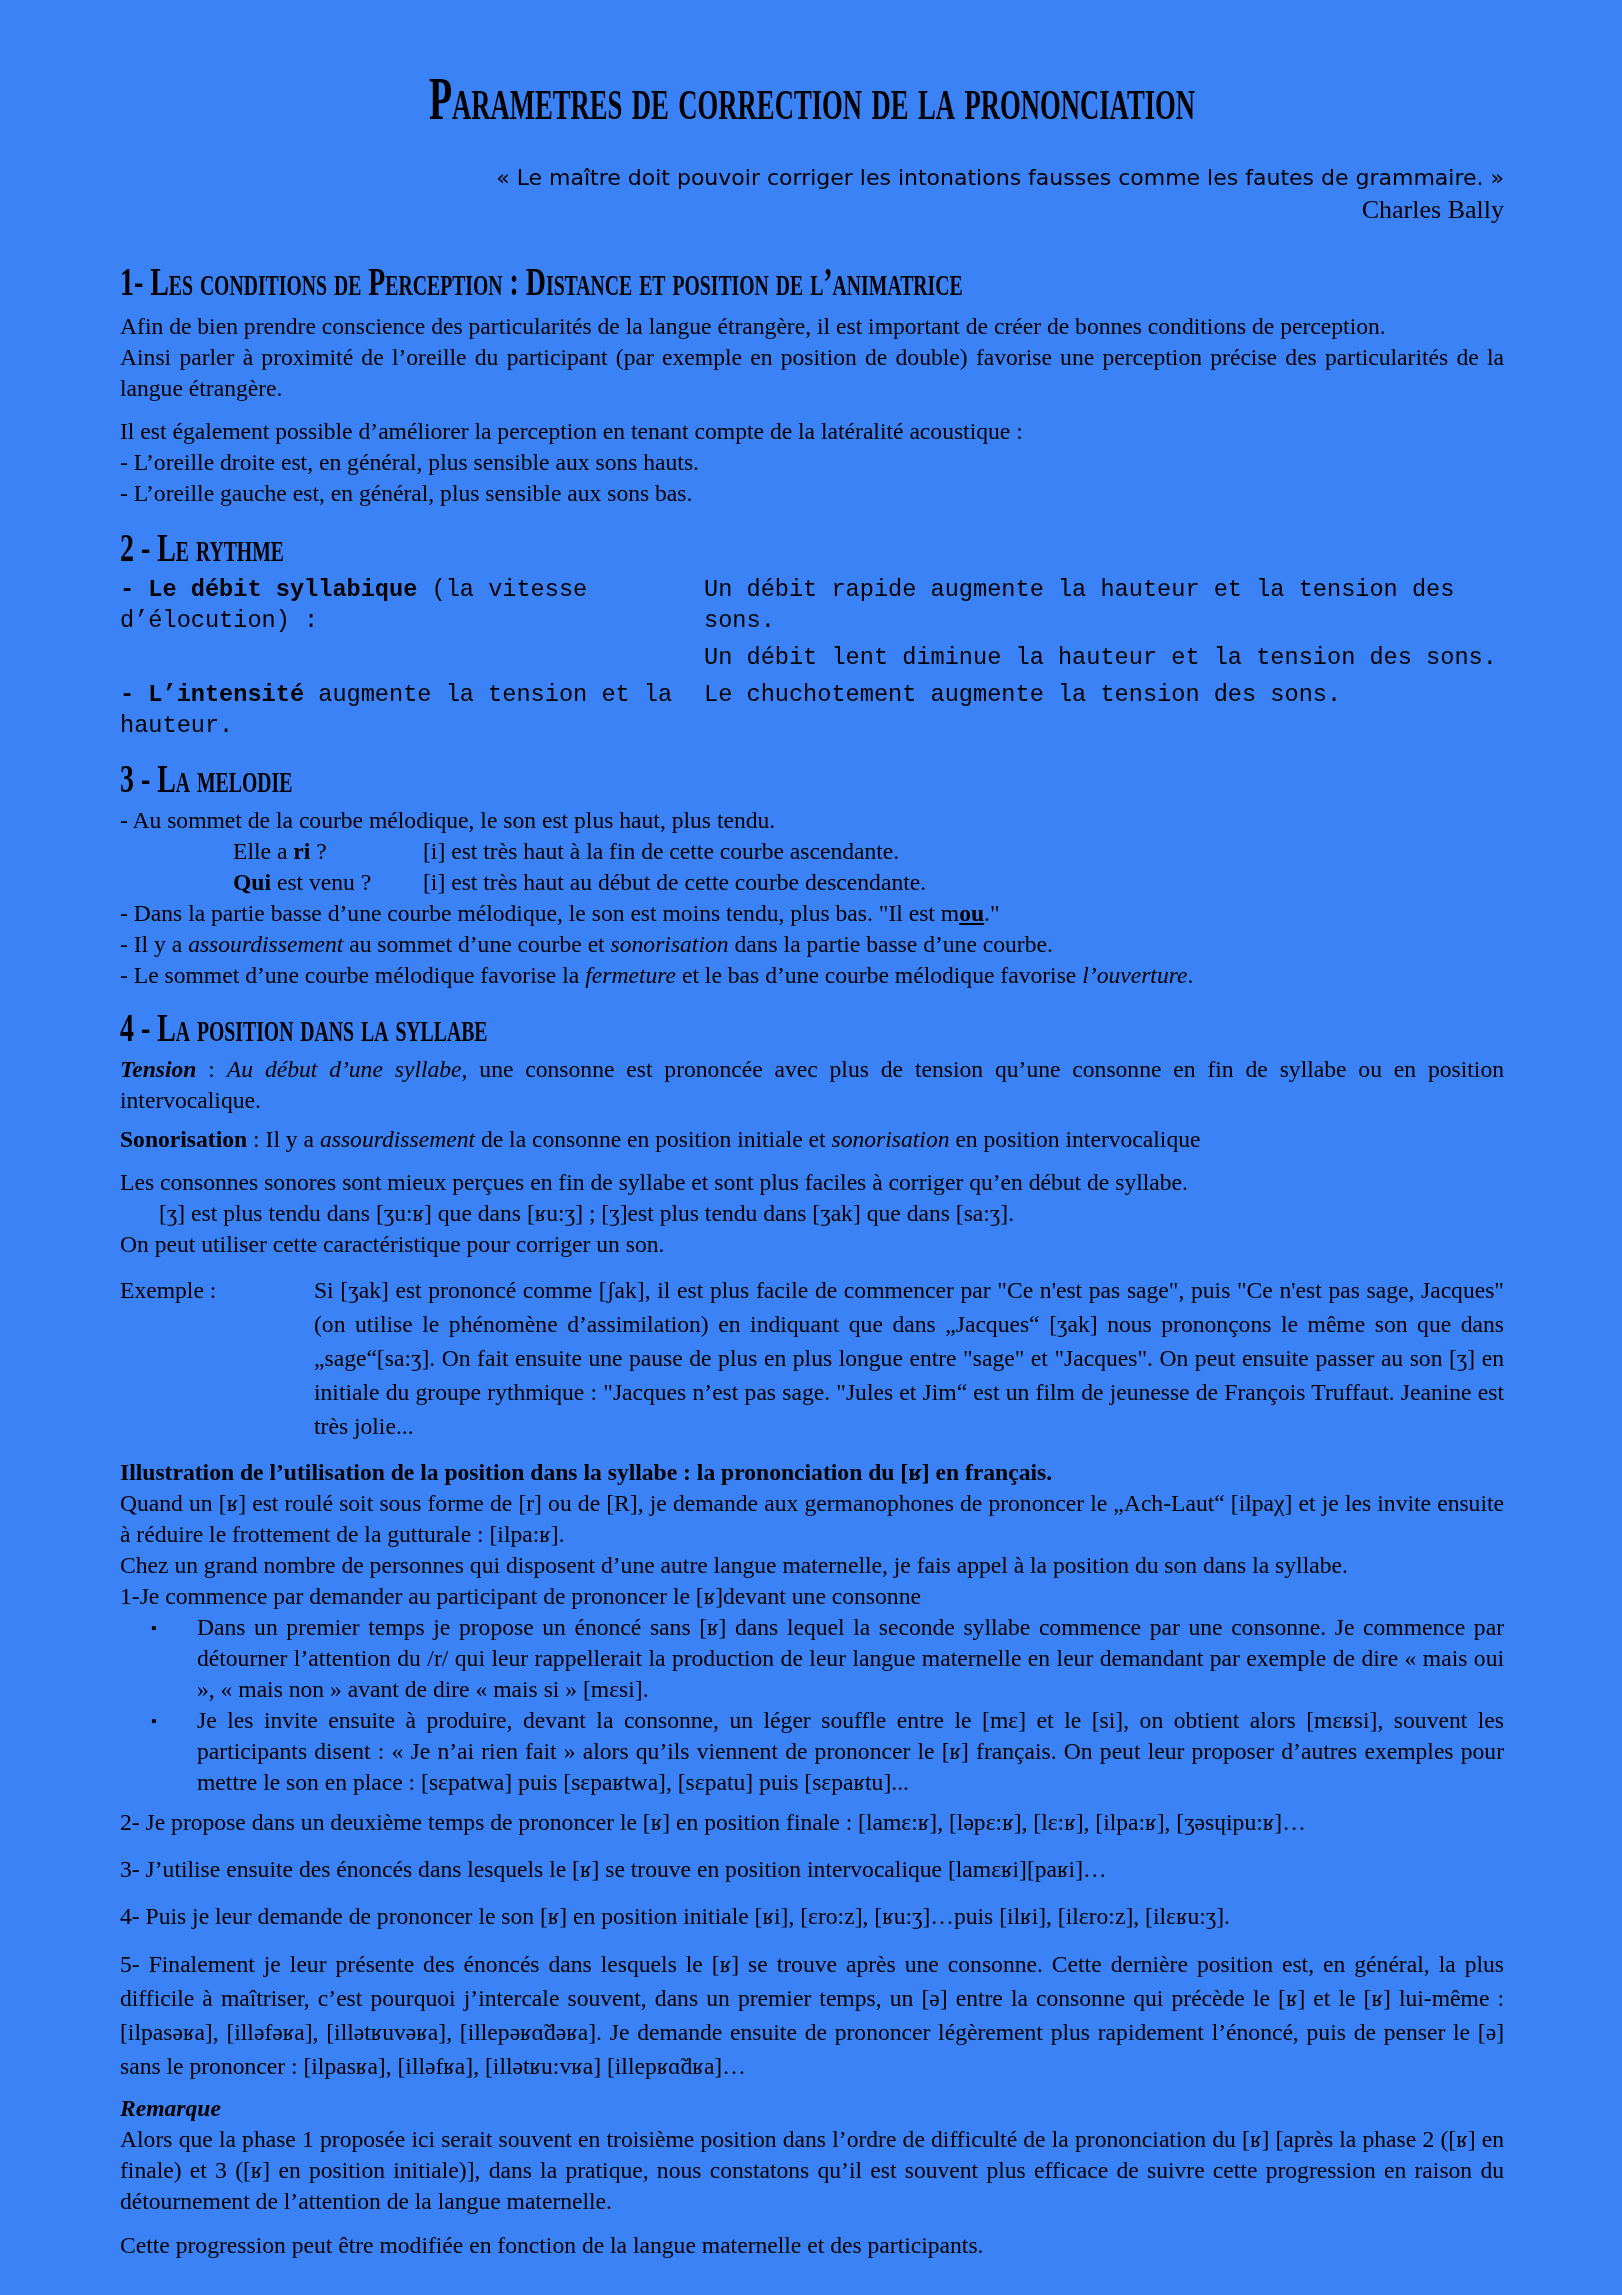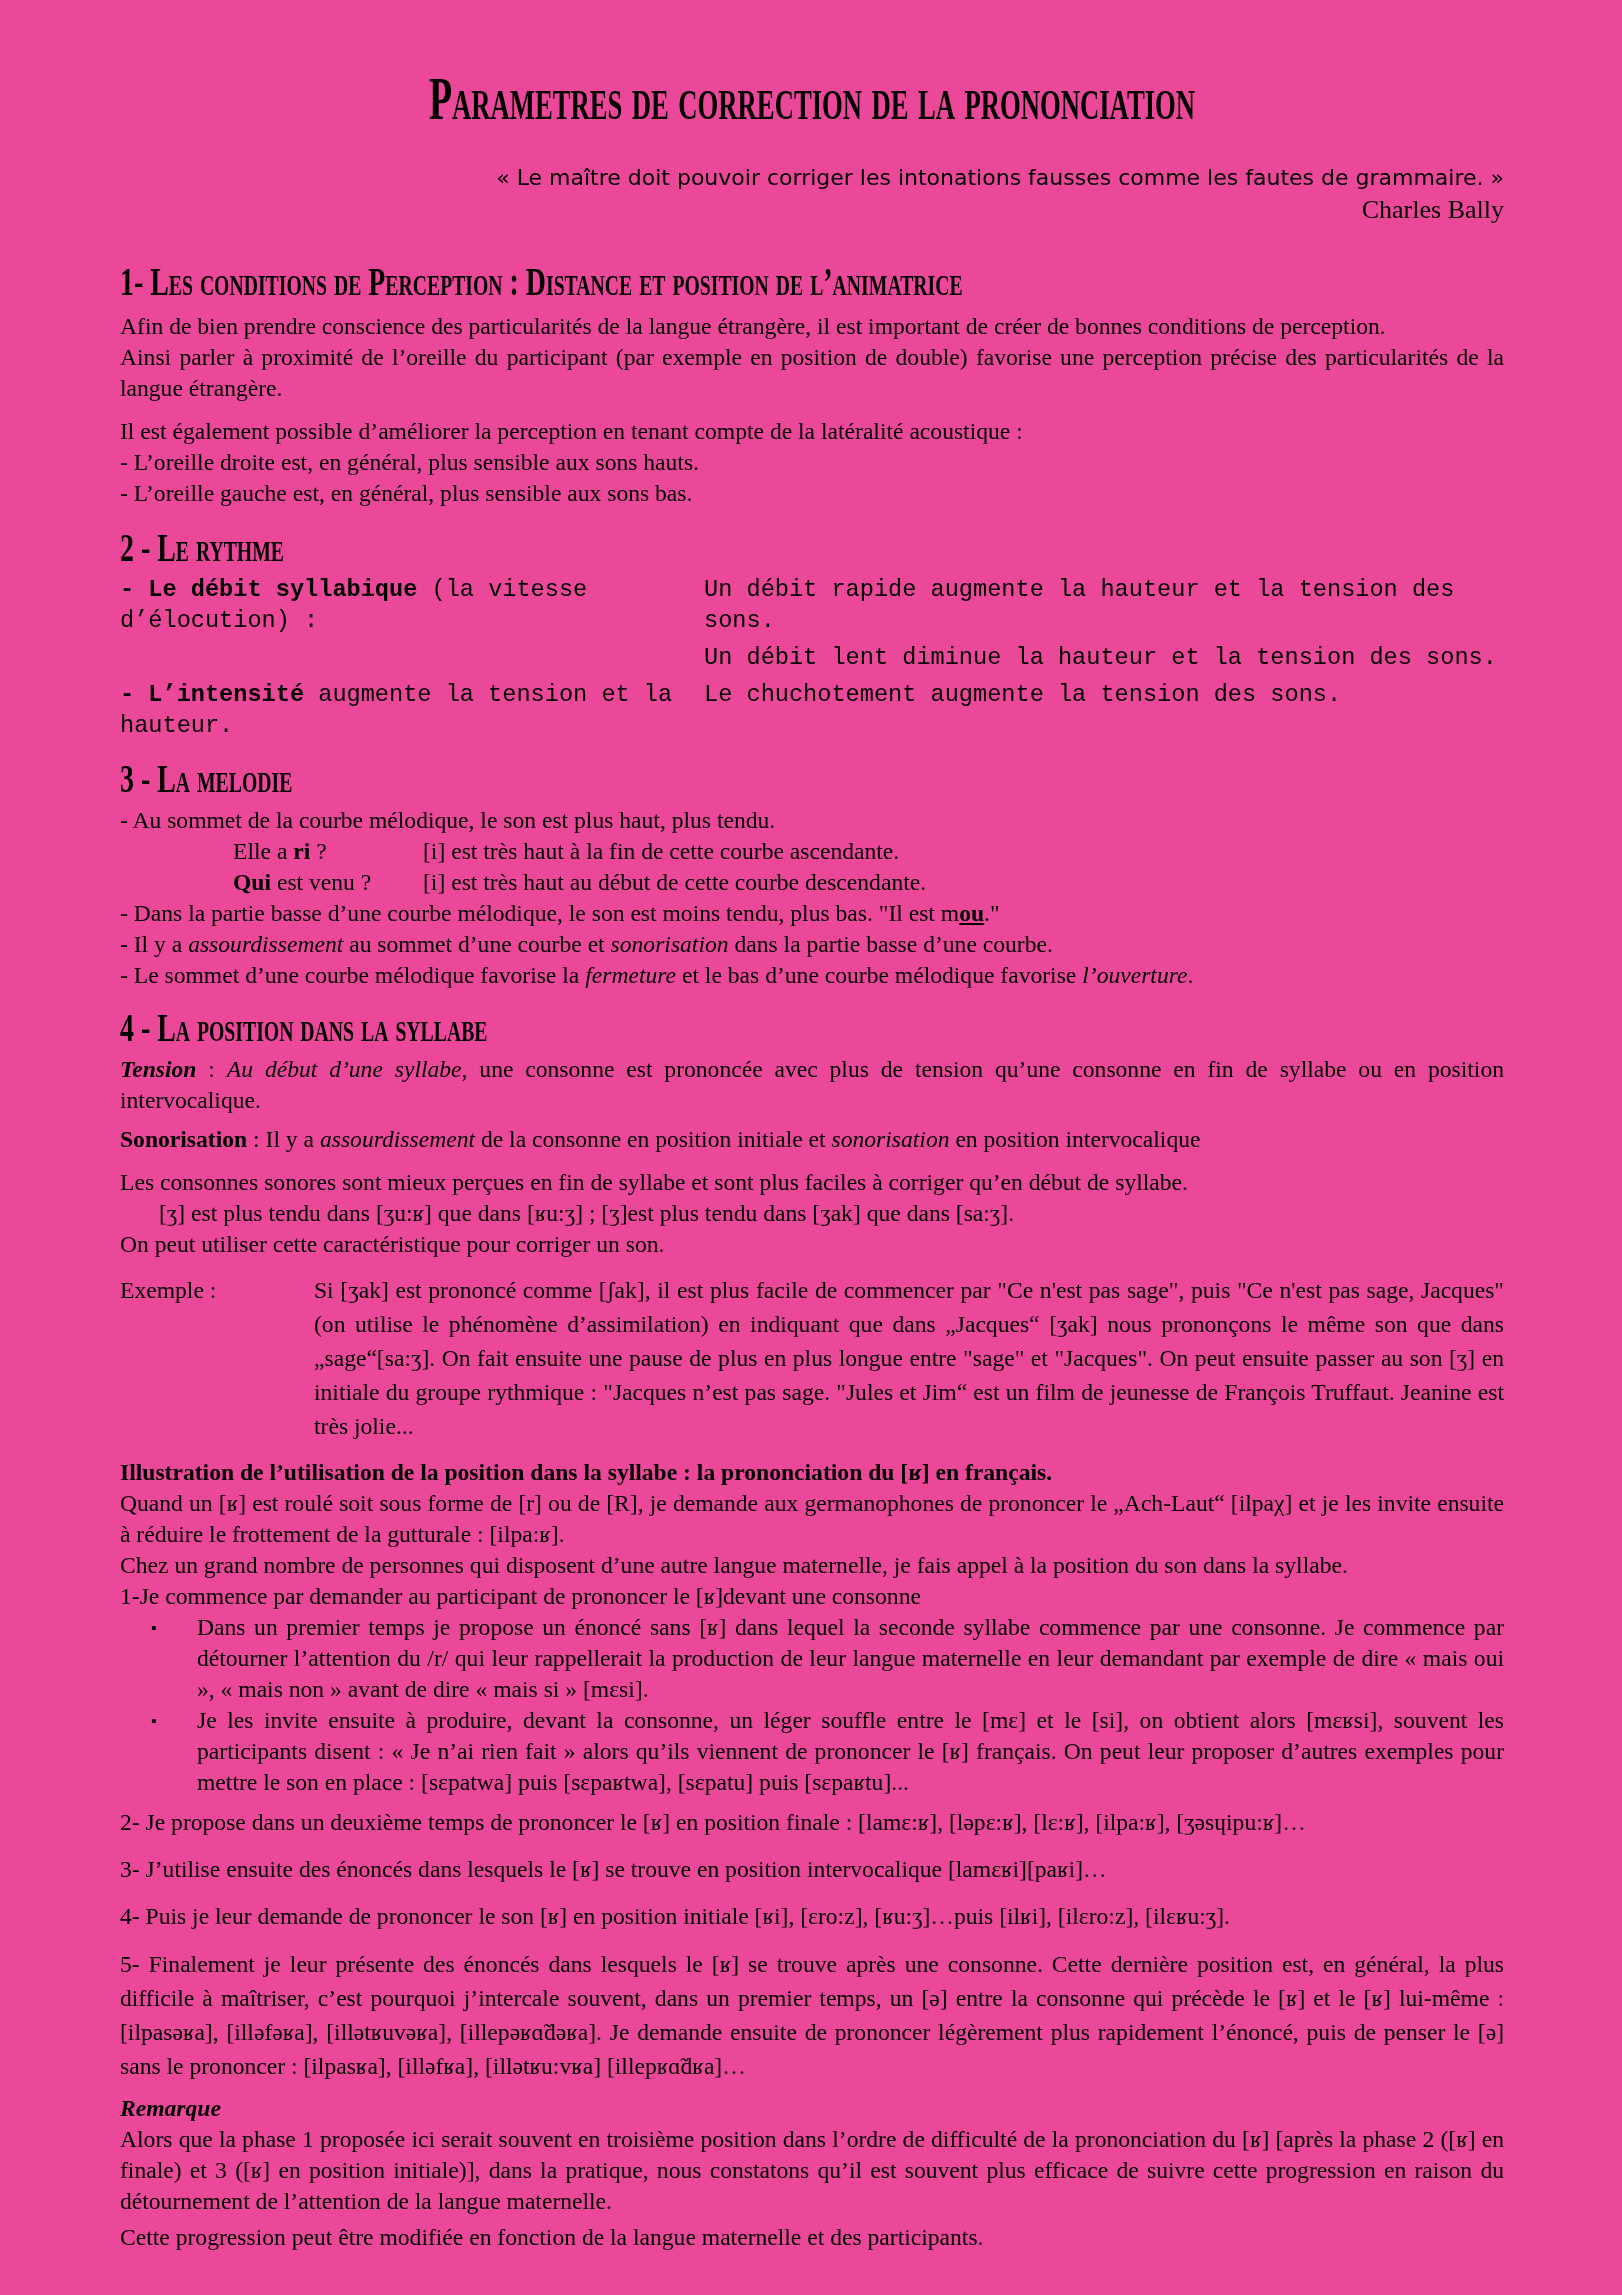--- a/index.html
+++ b/index.html
@@ -1,20 +1,20 @@
 <!DOCTYPE html>
 <html lang="fr" style="font-size:10.5px"><head>
 <meta charset="utf-8">
 <style>
   html,body { margin:0; padding:0; background:#ffffff; }
   .page {
     position:relative;
     width:1622px;
     height:2295px;
-    background:#ec4899;
+    background:#3b82f6;
     color:#000000;
     font-family:"Liberation Serif","DejaVu Serif",serif;
     font-size:23.6px;
     line-height:31px;
     overflow:hidden;
   }
   .content { padding:65px 118px 0 120px; }
 
   .doc-title {
     text-align:center;
@@ -147,17 +147,17 @@
     <div class="bullet-row">
       <span class="bullet-marker">▪</span>
       <div class="bullet-text">Je les invite ensuite à produire, devant la consonne, un léger souffle entre le [mɛ] et le [si], on obtient alors [mɛʁsi], souvent les participants disent : « Je n’ai rien fait » alors qu’ils viennent de prononcer le [ʁ] français. On peut leur proposer d’autres exemples pour mettre le son en place : [sɛpatwa] puis [sɛpaʁtwa], [sɛpatu] puis [sɛpaʁtu]...</div>
     </div>
     <p class="j" style="margin-top:9.2px;">2- Je propose dans un deuxième temps de prononcer le [ʁ] en position finale : [lamɛ:ʁ], [ləpɛ:ʁ], [lɛ:ʁ], [ilpa:ʁ], [ʒəsɥipu:ʁ]…</p>
     <p class="j" style="margin-top:15.7px;">3- J’utilise ensuite des énoncés dans lesquels le [ʁ] se trouve en position intervocalique [lamɛʁi][paʁi]…</p>
     <p class="j" style="margin-top:15.7px;">4- Puis je leur demande de prononcer le son [ʁ] en position initiale [ʁi], [ɛro:z], [ʁu:ʒ]…puis [ilʁi], [ilɛro:z], [ilɛʁu:ʒ].</p>
     <p class="j wide" style="margin-top:15.7px;">5- Finalement je leur présente des énoncés dans lesquels le [ʁ] se trouve après une consonne. Cette dernière position est, en général, la plus difficile à maîtriser, c’est pourquoi j’intercale souvent, dans un premier temps, un [ə] entre la consonne qui précède le [ʁ] et le [ʁ] lui-même : [ilpasəʁa], [illəfəʁa], [illətʁuvəʁa], [illepəʁɑ̃dəʁa]. Je demande ensuite de prononcer légèrement plus rapidement l’énoncé, puis de penser le [ə] sans le prononcer : [ilpasʁa], [illəfʁa], [illətʁu:vʁa] [illepʁɑ̃dʁa]…</p>
     <p class="i" style="margin-top:9.2px;font-weight:bold;">Remarque</p>
     <p class="j">Alors que la phase 1 proposée ici serait souvent en troisième position dans l’ordre de difficulté de la prononciation du [ʁ] [après la phase 2 ([ʁ] en finale) et 3 ([ʁ] en position initiale)], dans la pratique, nous constatons qu’il est souvent plus efficace de suivre cette progression en raison du détournement de l’attention de la langue maternelle.</p>
-    <p class="j" style="margin-top:5px;">Cette progression peut être modifiée en fonction de la langue maternelle et des participants.</p>
+    <p class="j" style="margin-top:13px;">Cette progression peut être modifiée en fonction de la langue maternelle et des participants.</p>
 
   </div>
 </div>
 
 
 </body></html>

